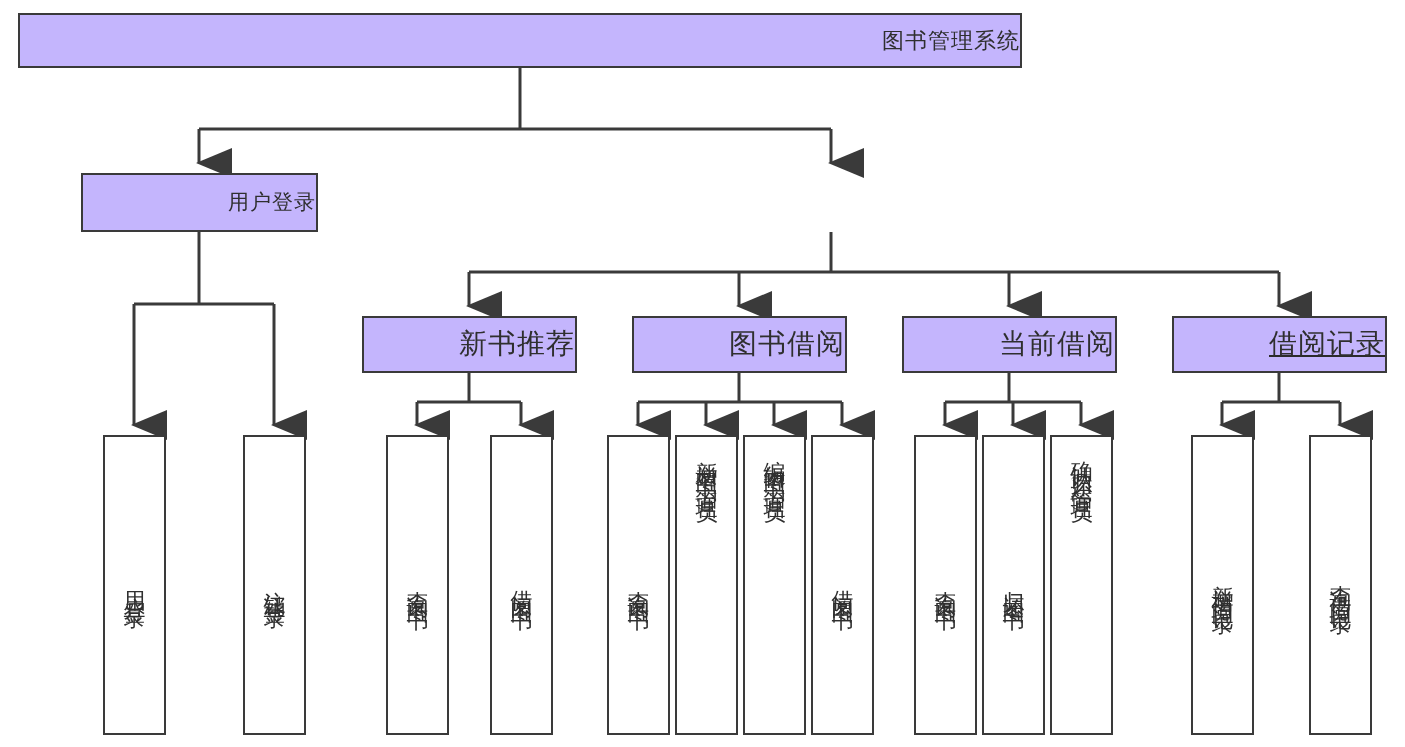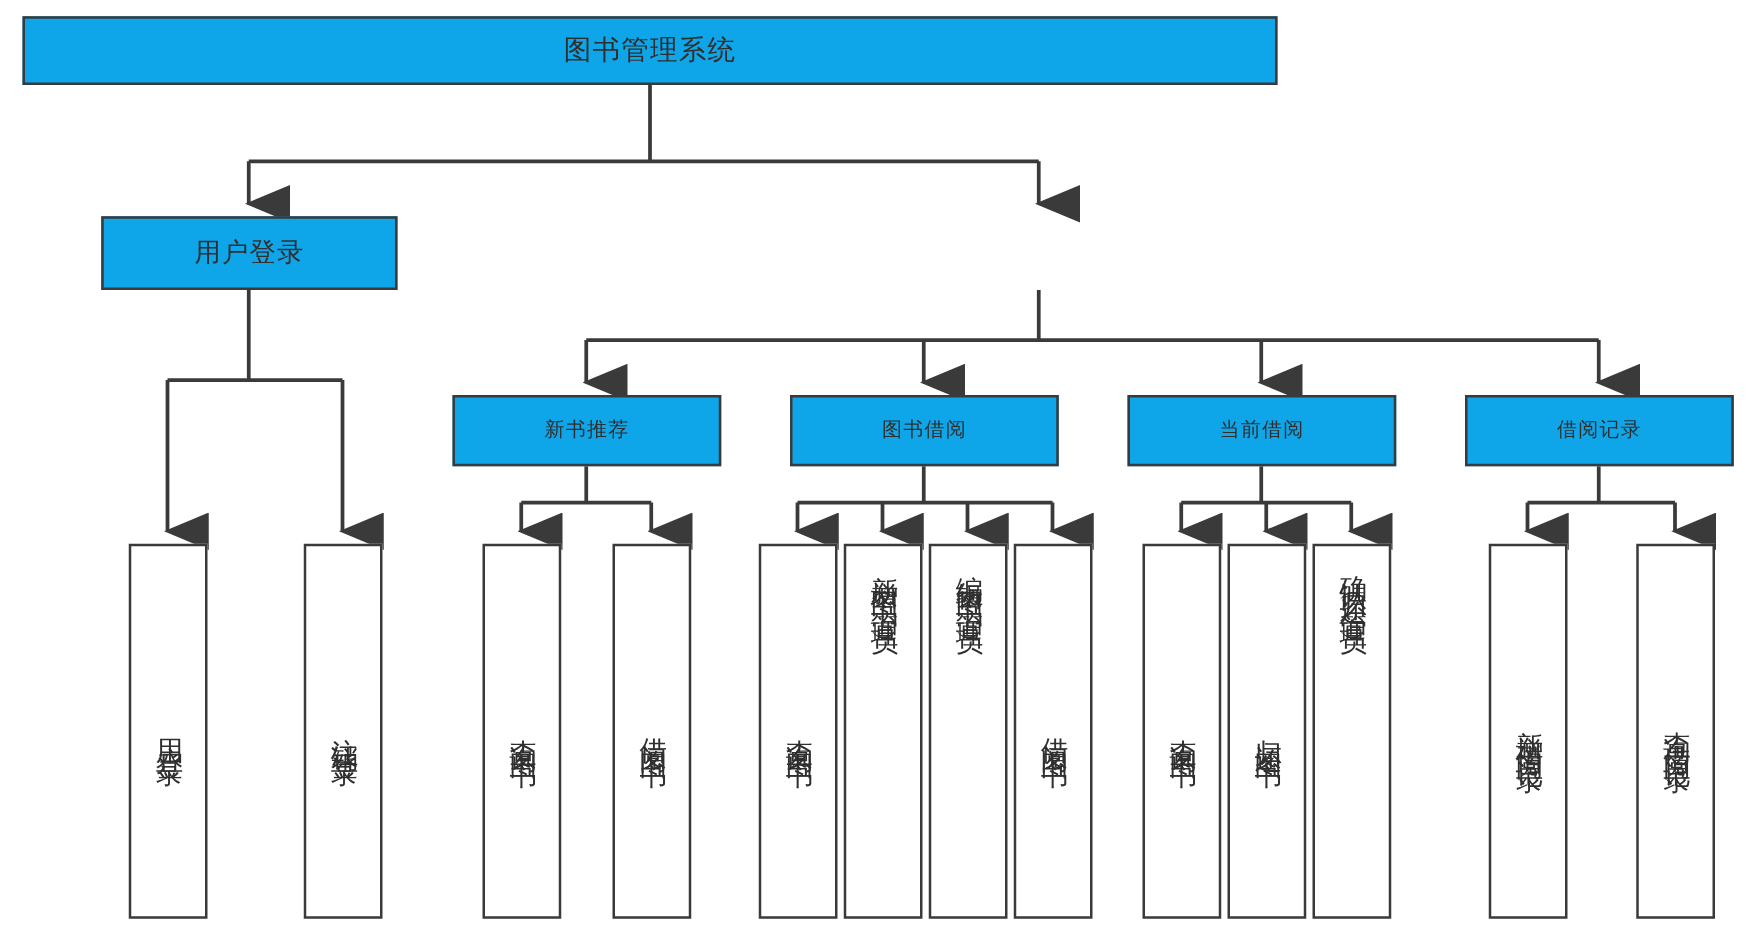--- a/index.html
+++ b/index.html
@@ -10,36 +10,36 @@
     overflow:hidden;
   }
   #canvas{position:relative;width:1405px;height:747px;}
 
   svg#wires{position:absolute;left:0;top:0;width:1405px;height:747px;}
 
   .node{
     position:absolute;
     box-sizing:border-box;
     border:2.5px solid #3a3a3a;
-    background:#0ea5e9;
+    background:#c4b5fd;
     display:flex;
     align-items:center;
-    justify-content:center;
+    justify-content:flex-end;
     color:#2b2b2b;
   }
   .node .label{
     font-size:21px;
     letter-spacing:1px;
     line-height:1.15;
     white-space:nowrap;
     color:#2f2f2f;
   }
   .node.root .label{font-size:22px;}
   .node.lvl2 .label{font-size:21px;}
-  .node.lvl3 .label{font-size:16px;}
+  .node.lvl3 .label{font-size:28px;}
 
   
   .leaf{
     position:absolute;
     box-sizing:border-box;
     border:2.5px solid #3a3a3a;
     background:#ffffff;
     display:flex;
     align-items:flex-start;
     justify-content:center;
@@ -131,21 +131,21 @@
 
   <div class="node lvl3" style="left:362px;top:316px;width:215px;height:57px;">
     <span class="label">新书推荐</span>
   </div>
   <div class="node lvl3" style="left:632px;top:316px;width:215px;height:57px;">
     <span class="label">图书借阅</span>
   </div>
   <div class="node lvl3" style="left:902px;top:316px;width:215px;height:57px;">
     <span class="label">当前借阅</span>
   </div>
-  <div class="node lvl3" style="left:1172px;top:316px;width:215px;height:57px;">
+  <div class="node lvl3" style="left:1172px;top:316px;width:215px;height:57px;text-decoration:underline;">
     <span class="label">借阅记录</span>
   </div>
 
   <div class="leaf centered" style="left:103px;top:435px;width:63px;height:300px;">
     <span class="vlabel">用户登录</span>
   </div>
   <div class="leaf centered" style="left:243px;top:435px;width:63px;height:300px;">
     <span class="vlabel">注销登录</span>
   </div>
 

